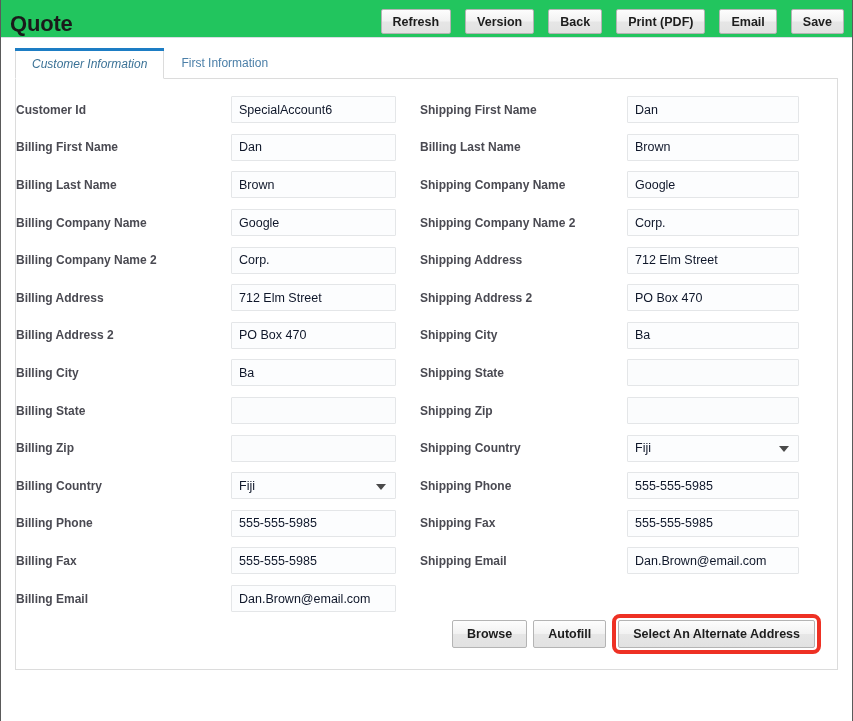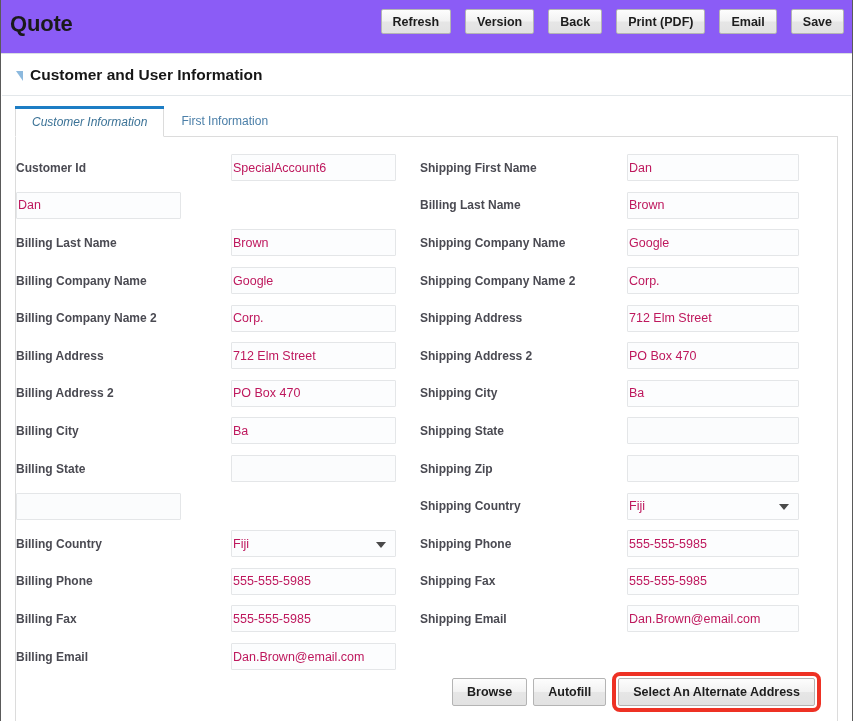--- a/index.html
+++ b/index.html
@@ -21,22 +21,22 @@
     height: 721px;
     background: #ffffff;
     border: 1px solid #5a5a5a;
     border-top: none;
     border-bottom: none;
   }
 
   
   .header {
     position: relative;
-    height: 54px;
-    background: #8b5cf6;
+    height: 38px;
+    background: #22c55e;
     border-bottom: 1px solid #d8dde3;
   }
   .page-title {
     position: absolute;
     left: 9px;
     top: 11px;
     font-size: 22px;
     font-weight: bold;
     color: #1a1a1a;
     letter-spacing: -0.2px;
@@ -173,23 +173,23 @@
   .col-right .flabel { width: 207px; }
 
   .fctrl {
     position: relative;
     height: 27px;
     background: #fcfdfe;
     border: 1px solid #e4e6e8;
     border-radius: 1px;
     display: flex;
     align-items: center;
-    padding: 0 1px;
+    padding: 0 7px;
     font-size: 12.5px;
-    color: #be185d;
+    color: #0f172a;
     overflow: hidden;
   }
   .col-left  .fctrl { width: 165px; }
   .col-right .fctrl { width: 172px; }
 
   .fctrl.empty { background: #fbfcfd; }
 
   .fctrl.select .caret {
     position: absolute;
     right: 9px;
@@ -234,24 +234,20 @@
         <div class="btn">Refresh</div>
         <div class="btn">Version</div>
         <div class="btn">Back</div>
         <div class="btn">Print (PDF)</div>
         <div class="btn">Email</div>
         <div class="btn">Save</div>
       </div>
   </div>
 
   <div class="section">
-    <div class="section-header">
-      <div class="collapse-tri"></div>
-      <div class="section-title">Customer and User Information</div>
-    </div>
 
     <div class="tabs-wrap">
       <div class="tabstrip" id="tabstrip">
           <div class="tab active">
             <span>Customer Information</span>
           </div>
           <div class="tab">
             <span>First Information</span>
           </div>
         </div>
@@ -259,20 +255,21 @@
       <div class="tabpanel">
         <div class="form-cols">
           <div class="col col-left" id="col-left">
               <div class="frow">
                 <div class="flabel">Customer Id</div>
                 <div class="fctrl">
                   <span>SpecialAccount6</span>
                 </div>
               </div>
               <div class="frow">
+                <div class="flabel">Billing First Name</div>
                 <div class="fctrl">
                   <span>Dan</span>
                 </div>
               </div>
               <div class="frow">
                 <div class="flabel">Billing Last Name</div>
                 <div class="fctrl">
                   <span>Brown</span>
                 </div>
               </div>
@@ -306,20 +303,21 @@
                   <span>Ba</span>
                 </div>
               </div>
               <div class="frow">
                 <div class="flabel">Billing State</div>
                 <div class="fctrl empty">
                   <span></span>
                 </div>
               </div>
               <div class="frow">
+                <div class="flabel">Billing Zip</div>
                 <div class="fctrl empty">
                   <span></span>
                 </div>
               </div>
               <div class="frow">
                 <div class="flabel">Billing Country</div>
                 <div class="fctrl select">
                   <span>Fiji</span>
                   <span class="caret"></span>
                 </div>

